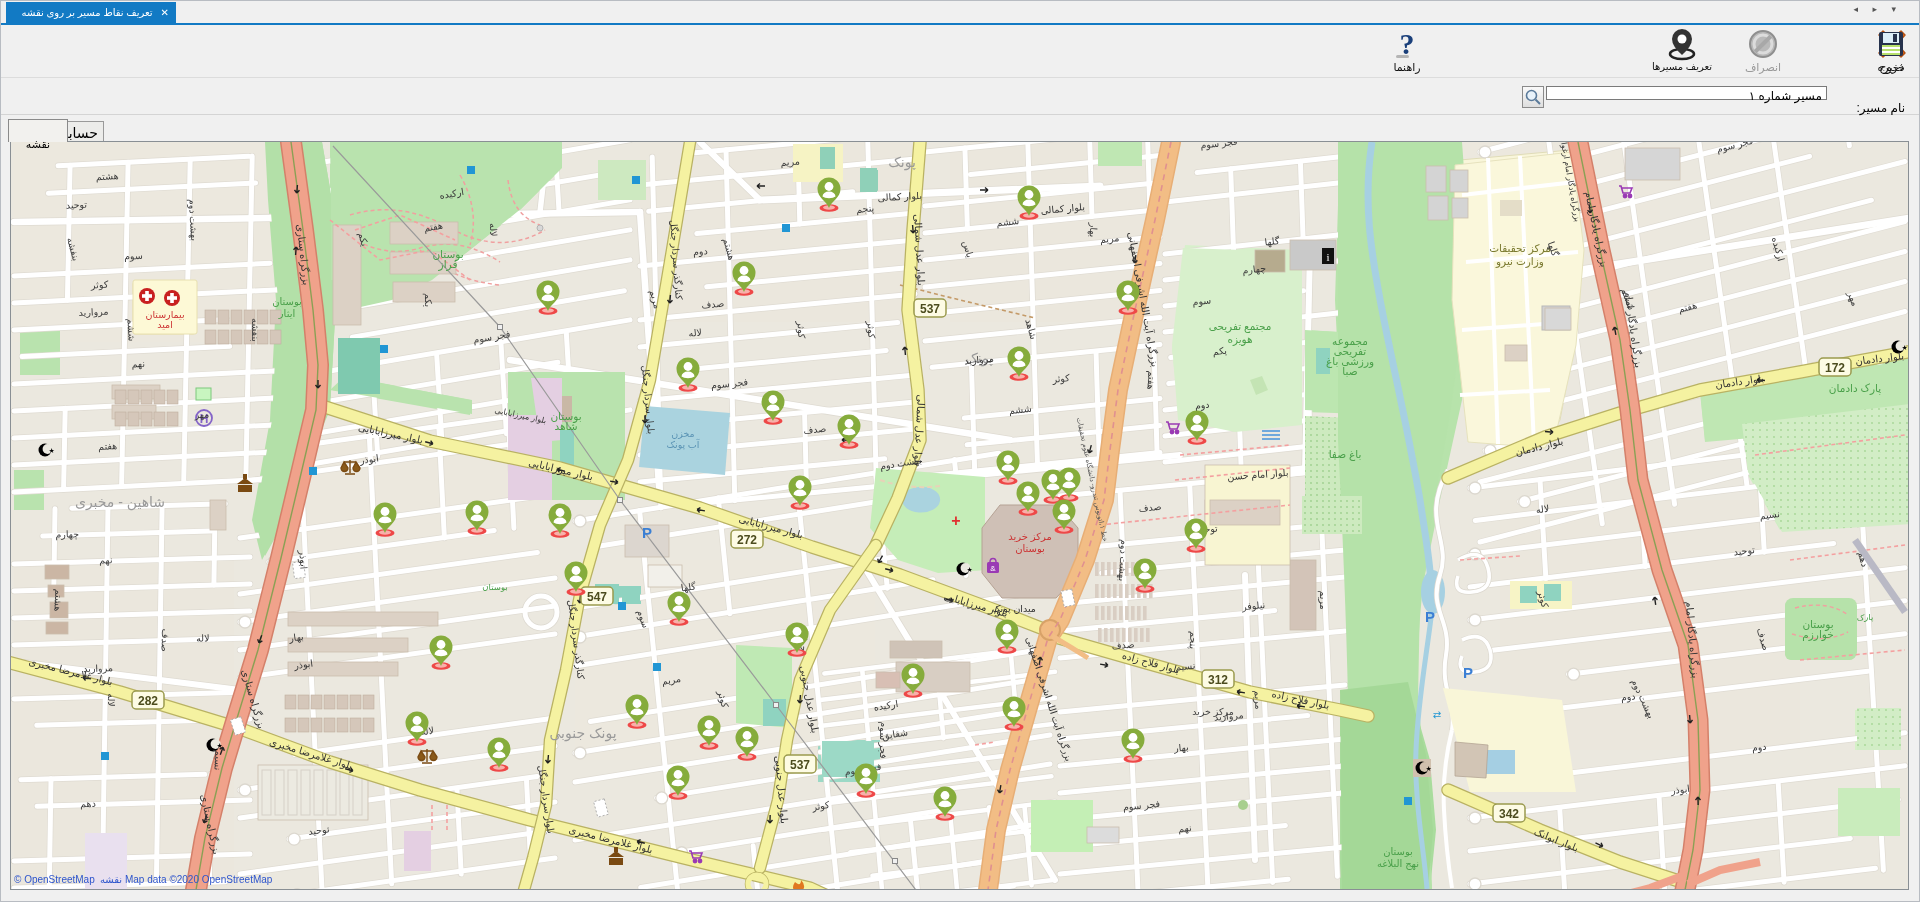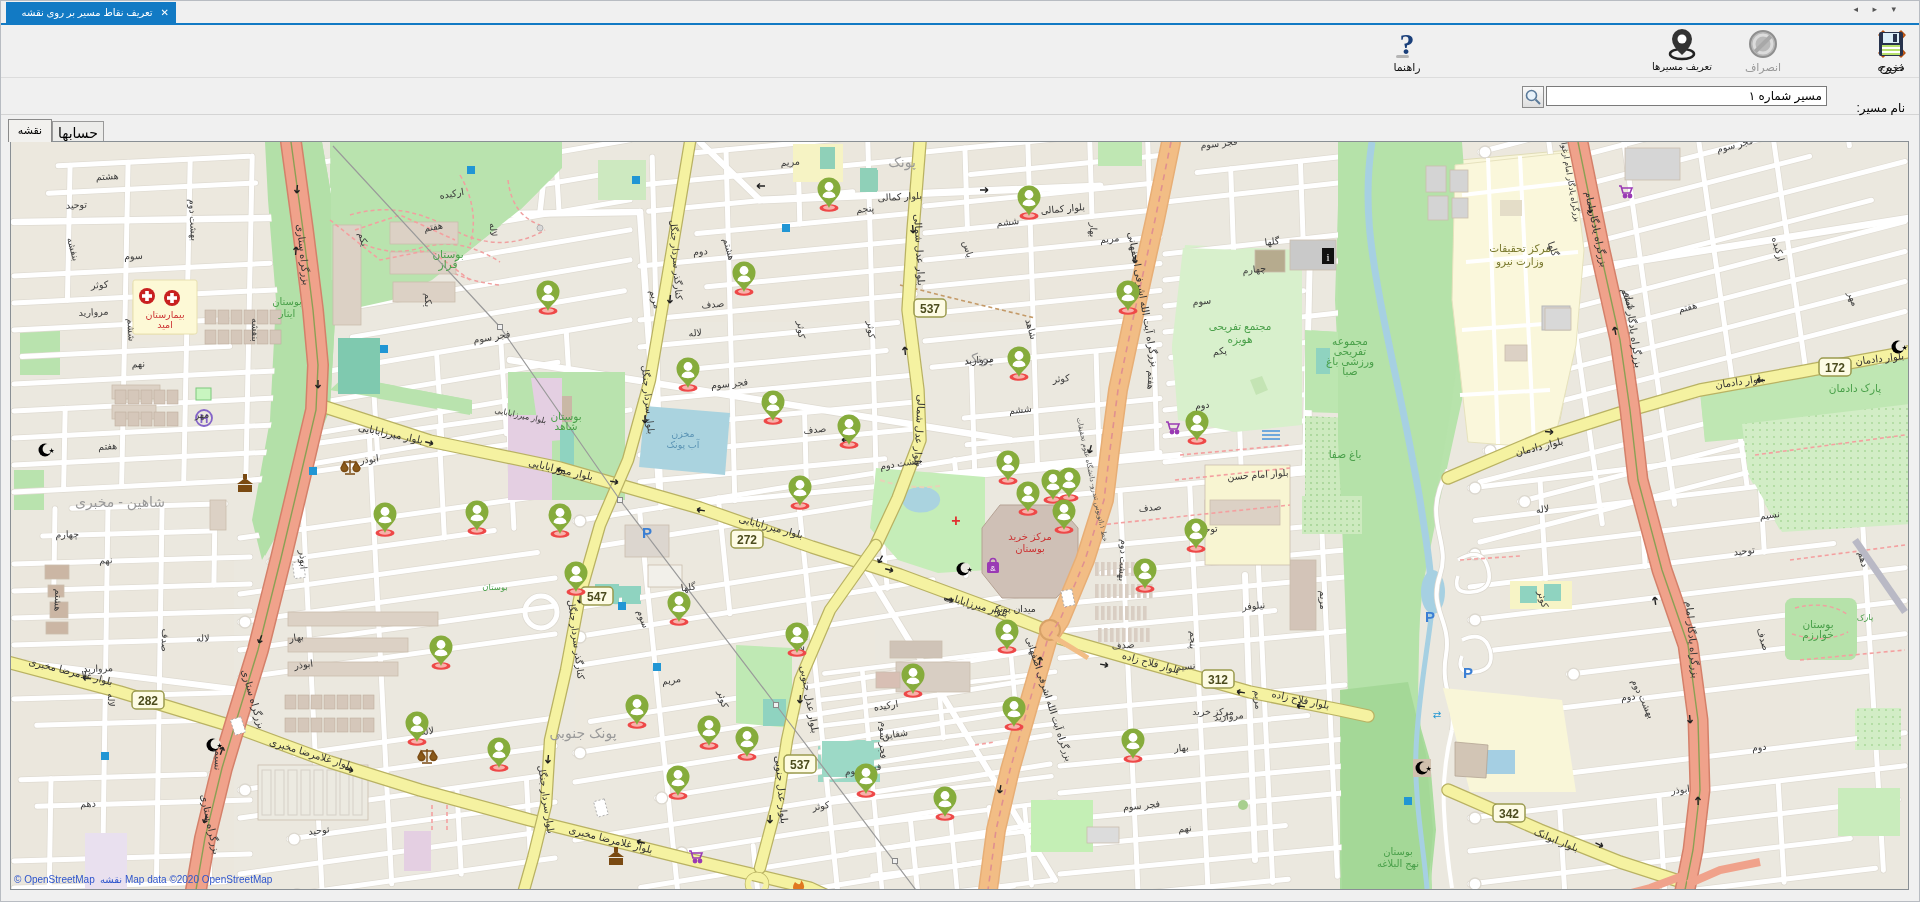--- a/index.html
+++ b/index.html
@@ -5,24 +5,24 @@
 body{width:1920px;height:902px;background:#f0f0f0;font-family:"Liberation Sans","DejaVu Sans",sans-serif;overflow:hidden;position:relative}
 .frame{position:absolute;inset:0;border:1px solid #b8bcc2}
 .tab-docked{position:absolute;left:6px;top:2px;width:170px;height:21px;background:#127ac4;color:#fff;font-size:10px;display:flex;align-items:center;padding:0 7px;direction:rtl;box-sizing:border-box}
 .tab-docked .x{margin-left:8px;font-size:10px;font-weight:bold}
 .blueline{position:absolute;left:1px;right:1px;top:23px;height:2px;background:#127ac4}
 .toolbar{position:absolute;left:1px;right:1px;top:25px;height:53px;background:#f0f0f0;border-bottom:1px solid #dcdcdc}
 .tbtn{position:absolute;top:2px;text-align:center;font-size:11px;color:#111;white-space:nowrap}
 .tbtn .ic{height:34px;display:flex;align-items:center;justify-content:center}
 .inputrow{position:absolute;left:1px;right:1px;top:79px;height:36px;background:#f0f0f0;border-bottom:1px solid #d4d4d4}
 .lbl{position:absolute;right:14px;top:22px;font-size:12px;direction:rtl}
-.inp{position:absolute;left:1545px;top:7px;width:281px;height:20px;background:#fff;border:1px solid #7a7a7a;font-size:12px;direction:rtl;padding:2px 4px;font-family:inherit}
+.inp{position:absolute;left:1545px;top:7px;width:281px;height:14px;background:#fff;border:1px solid #7a7a7a;font-size:12px;direction:rtl;padding:2px 4px;font-family:inherit}
 .srch{position:absolute;left:1521px;top:7px;width:22px;height:22px;border:1px solid #8a8a8a;background:linear-gradient(#fafafa,#dedede)}
 .tabs{position:absolute;left:1px;top:118px;height:24px}
-.tabmap{position:absolute;left:7px;top:1px;width:44px;height:23px;background:#f2f1ee;border:1px solid #8a8a8a;border-bottom:none;z-index:3;text-align:center;font-size:11px;padding-top:4px}
+.tabmap{position:absolute;left:7px;top:1px;width:60px;height:23px;background:#f2f1ee;border:1px solid #8a8a8a;border-bottom:none;z-index:3;text-align:center;font-size:11px;padding-top:18px}
 .tabacc{position:absolute;left:51px;top:3px;width:52px;height:21px;background:#ececea;border:1px solid #9a9a9a;border-bottom:none;text-align:center;font-size:14px;padding-top:3px}
 .mappanel{position:absolute;left:10px;top:141px;width:1899px;height:749px;border:1px solid #898f94;background:#eceae1}
 .navarr{position:absolute;right:18px;top:4px;color:#555;font-size:9px;letter-spacing:6px}
 </style></head>
 <body>
 <div class="frame"></div>
 <div class="navarr">◂ ▸ ▾</div>
 <div class="tab-docked">
     <span class="x">✕</span>
     <span>تعریف نقاط مسیر بر روی نقشه</span>

